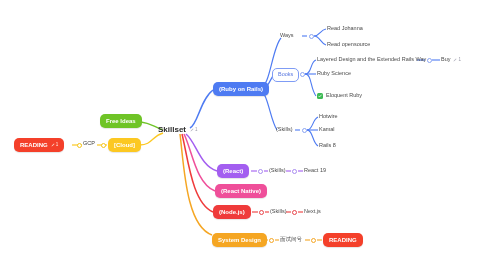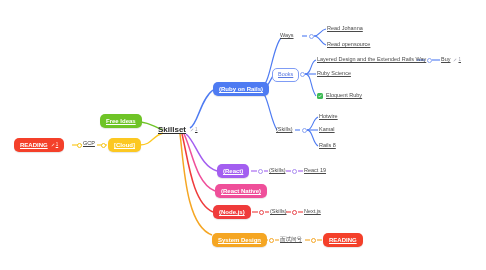--- a/index.html
+++ b/index.html
@@ -6,21 +6,21 @@
   body{
     width:486px;height:270px;
     background:#ffffff;
     font-family:"Liberation Sans","DejaVu Sans",sans-serif;
     overflow:hidden;
     position:relative;
   }
   #canvas{position:absolute;inset:0;width:486px;height:270px;}
   svg.links{position:absolute;left:0;top:0;width:486px;height:270px;pointer-events:none;}
 
-  .node{position:absolute;white-space:nowrap;line-height:1;text-decoration:underline;}
+  .node{position:absolute;white-space:nowrap;line-height:1;}
 
   
   .pill{
     border-radius:5px;
     color:#ffffff;
     font-size:6px;
     font-weight:bold;
     padding:4px 6px;
     display:flex;align-items:center;gap:3px;
     box-shadow:0 1px 1px rgba(0,0,0,.10);

